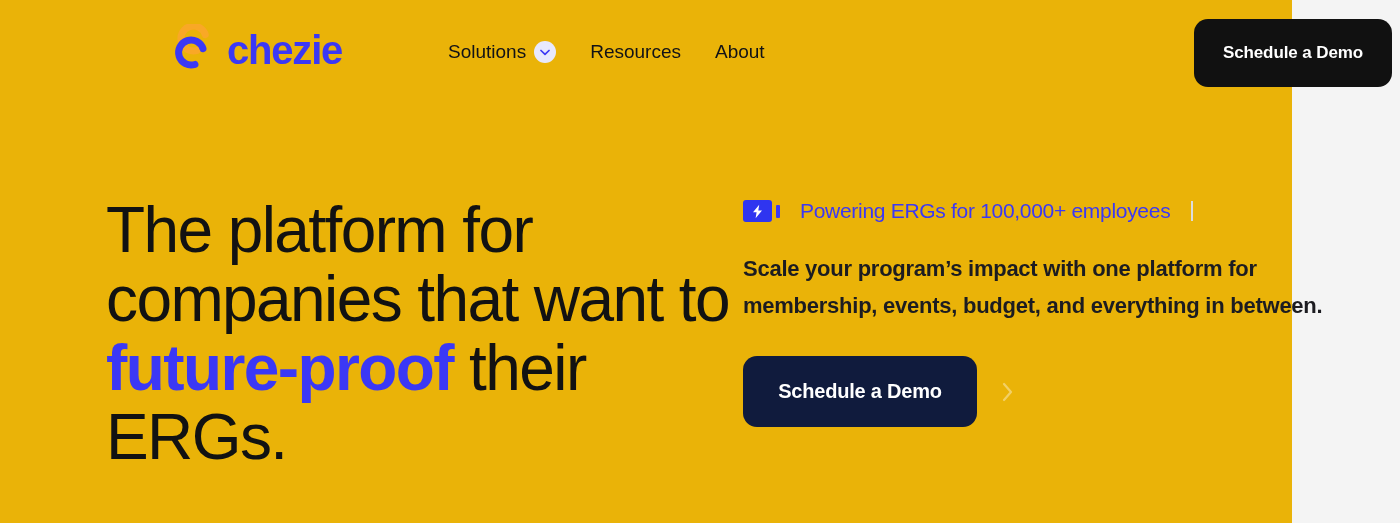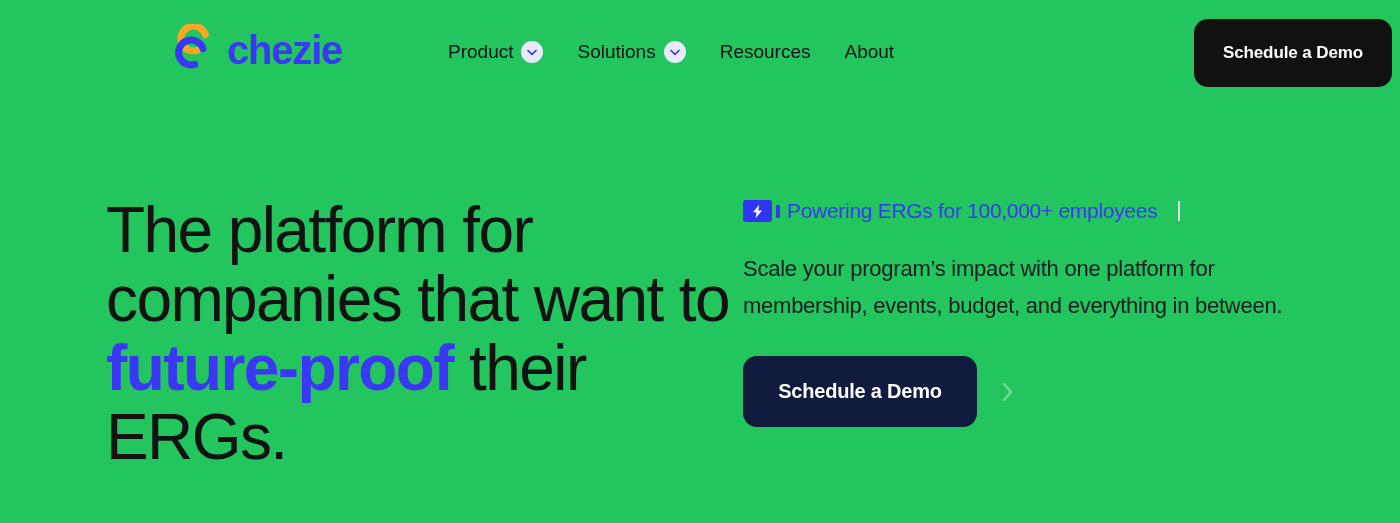--- a/index.html
+++ b/index.html
@@ -11,23 +11,23 @@
   }
 
   body {
     background: #f4f4f4;
     font-family: "Liberation Sans", sans-serif;
     -webkit-font-smoothing: antialiased;
   }
 
   .page {
     position: relative;
-    width: 1400px;
+    width: 1292px;
     height: 523px;
-    background: #22c55e;
+    background: #eab308;
   }
 
   
   .header {
     position: absolute;
     top: 0; left: 0;
     width: 1400px;
     height: 105px;
     display: flex;
     align-items: center;
@@ -155,36 +155,38 @@
     border-radius: 1px;
     flex: none;
     margin-left: -3px;
   }
   .eyebrow-text {
     font-size: 21px;
     color: #3b38f5;
     letter-spacing: -0.3px;
     white-space: nowrap;
     line-height: 30px;
+    margin-left: 13px;
   }
   .eyebrow-divider {
     width: 2px;
     height: 20px;
     background: #dcdcdc;
     margin-left: 14px;
     flex: none;
   }
 
   .subhead {
     margin-top: 24px;
     font-size: 22px;
     line-height: 37px;
     color: #1c1c21;
     letter-spacing: -0.25px;
     width: 585px;
+    font-weight: bold;
   }
 
   .cta-row {
     margin-top: 32px;
     display: flex;
     align-items: center;
   }
   .demo-btn-hero {
     width: 234px;
     height: 71px;
@@ -218,28 +220,20 @@
         <svg class="logo-mark" viewBox="0 0 50 52" fill="none" xmlns="http://www.w3.org/2000/svg">
           <path d="M39 14.5 A12.5 12.5 0 1 0 26.5 27" stroke="#f9a826" stroke-width="7" stroke-linecap="round" transform="rotate(-18 26 18)"></path>
           <path d="M11 37.5 A12.5 12.5 0 1 0 23.5 25" stroke="#3b38f5" stroke-width="7" stroke-linecap="round" transform="rotate(162 24 33)"></path>
         </svg>
       </span>
       <span class="logo-word">chezie</span>
     </a>
 
     <nav class="nav">
 
-      <div class="nav-item">
-        <span>Product</span>
-        <span class="chev-circle">
-          <svg width="10" height="7" viewBox="0 0 10 7">
-              <path d="M1 1.5 L5 5.3 L9 1.5" stroke="#3b38f5" stroke-width="1.7" fill="none" stroke-linecap="round" stroke-linejoin="round"></path>
-            </svg>
-        </span>
-      </div>
 
       <div class="nav-item">
         <span>Solutions</span>
         <span class="chev-circle">
           <svg width="10" height="7" viewBox="0 0 10 7">
               <path d="M1 1.5 L5 5.3 L9 1.5" stroke="#3b38f5" stroke-width="1.7" fill="none" stroke-linecap="round" stroke-linejoin="round"></path>
             </svg>
         </span>
       </div>
 

